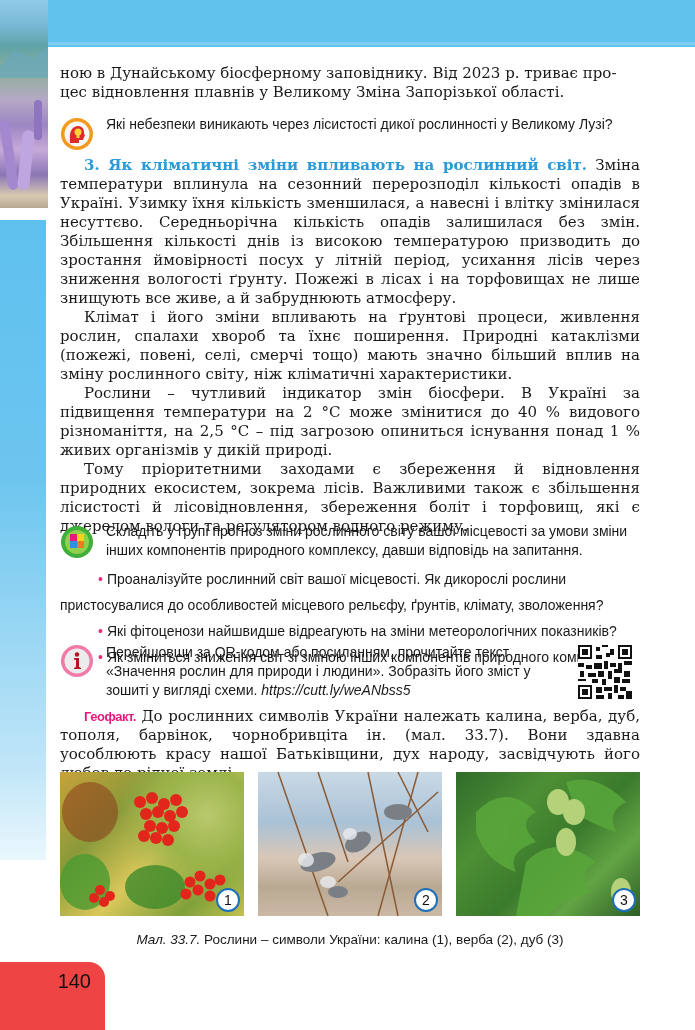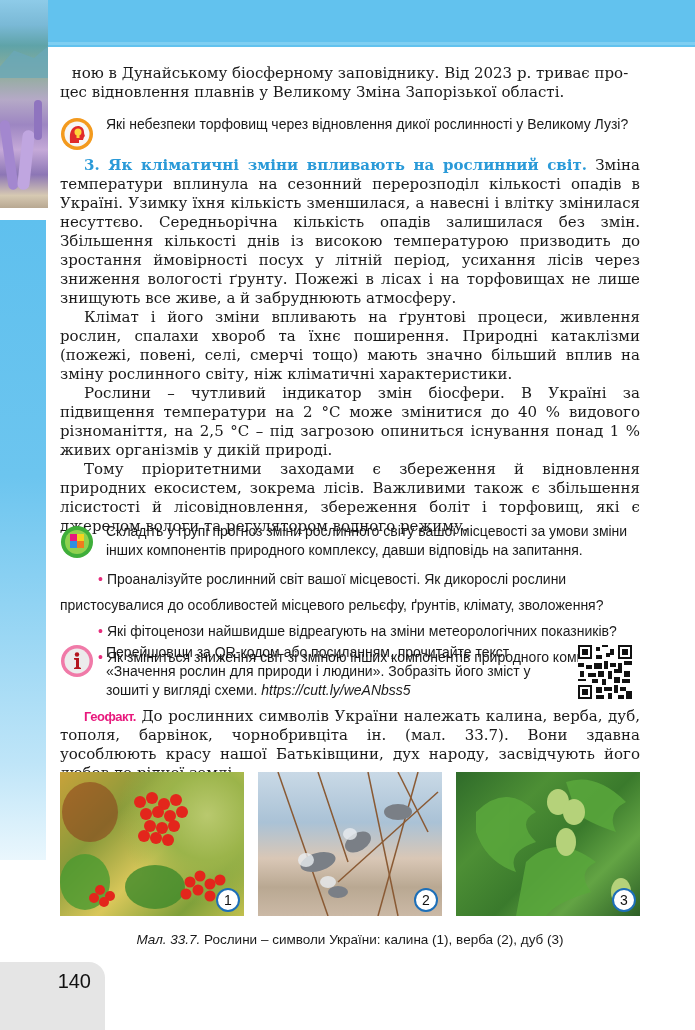--- a/index.html
+++ b/index.html
@@ -51,53 +51,53 @@
     background: #fff; border: 2px solid #1d6fb8; font-family: "Liberation Sans", sans-serif; font-size: 14px; line-height: 20px; text-align: center; color: #111; }
 
   .p1 { left: 0; background: radial-gradient(circle at 80% 30%, #b9c96e 0%, #9bb44a 25%, transparent 50%),
     linear-gradient(135deg, #c8a23a 0%, #8a9a3a 30%, #d9c75a 55%, #7fa03a 80%, #c2c04e 100%); }
   .p2 { left: 198px; background: linear-gradient(180deg, #c9d9e6 0%, #aac2d6 35%, #d9c7b6 60%, #b9a892 80%, #cbb9a6 100%); }
   .p3 { left: 396px; background: linear-gradient(135deg, #2f6b2a 0%, #4d8f35 30%, #3a7a2c 55%, #63a444 75%, #2c5e26 100%); }
 
   .caption { position: absolute; left: 60px; top: 932px; width: 580px; text-align: center; font-family: "Liberation Sans", sans-serif; font-size: 13.5px; color: #1a1a1a; }
   .caption i { font-style: italic; }
 
-  .page-tab { position: absolute; left: 0; top: 962px; width: 105px; height: 68px; background: #e5e5e5; border-top-right-radius: 16px; }
+  .page-tab { position: absolute; left: 0; top: 962px; width: 105px; height: 68px; background: #ef4444; border-top-right-radius: 16px; }
   .page-num { position: absolute; right: 14px; top: 8px; font-family: "Liberation Sans", sans-serif; font-size: 20px; color: #111; }
 </style>
 </head>
 <body>
 
 <div class="top-band"></div>
 <div class="top-band-line"></div>
 
 <div class="side-photo">
   <div class="mtn"></div>
   <div class="f1"></div>
   <div class="f2"></div>
   <div class="f3"></div>
 </div>
 <div class="side-band"></div>
 
 <div class="text" style="top:64px;">
-  <div class="para" style="text-align:center;">ною в Дунайському біосферному заповіднику. Від 2023 р. триває про-</div>
+  <div class="para" style="text-align:left;">ною в Дунайському біосферному заповіднику. Від 2023 р. триває про-</div>
   <div class="para" style="text-align:left;">цес відновлення плавнів у Великому Зміна Запорізької області.</div>
 </div>
 
 <div class="q-block">
   <div class="icon-circle" style="top:2px;">
     <svg width="34" height="34" viewBox="0 0 34 34">
       <circle cx="17" cy="17" r="16" fill="#f39a1e"></circle>
       <circle cx="17" cy="17" r="12.5" fill="#f7f7f7"></circle>
       <path d="M10 26 C10 20 9 15 13 11 C17 7 24 9 24 15 C24 18 26 19 24 20 L23 23 L19 23 L19 26 Z" fill="#e02a2a"></path>
       <circle cx="18" cy="15" r="3.5" fill="#ffd23a"></circle>
       <rect x="16.5" y="18" width="3" height="3" fill="#ffd23a"></rect>
     </svg>
   </div>
-  <div class="q-text sans">Які небезпеки торфовищ через відновлення дикої рослинності у Великому Лузі?</div>
+  <div class="q-text sans">Які небезпеки виникають через лісистості дикої рослинності у Великому Лузі?</div>
 </div>
 
 <div class="text" style="top:156px;">
   <p class="para ind"><span class="heading-blue">3. Як кліматичні зміни впливають на рослинний світ.</span> <span>Зміна температури вплинула на сезонний перерозподіл кількості опадів в Україні. Узимку їхня кількість зменшилася, а навесні і влітку змінилася несуттєво. Середньорічна кількість опадів залишилася без змін. Збільшення кількості днів із високою температурою призводить до зростання ймовірності посух у літній період, усихання лісів через зниження вологості ґрунту. Пожежі в лісах і на торфовищах не лише знищують все живе, а й забруднюють атмосферу.</span></p>
   <p class="para ind">Клімат і його зміни впливають на ґрунтові процеси, живлення рослин, спалахи хвороб та їхнє поширення. Природні катаклізми (пожежі, повені, селі, смерчі тощо) мають значно більший вплив на зміну рослинного світу, ніж кліматичні характеристики.</p>
   <p class="para ind">Рослини – чутливий індикатор змін біосфери. В Україні за підвищення температури на 2 °С може змінитися до 40 % видового різноманіття, на 2,5 °С – під загрозою опиниться існування понад 1 % живих організмів у дикій природі.</p>
   <p class="para ind">Тому пріоритетними заходами є збереження й відновлення природних екосистем, зокрема лісів. Важливими також є збільшення лісистості й лісовідновлення, збереження боліт і торфовищ, які є джерелом вологи та регулятором водного режиму.</p>
 </div>
 
 <div class="group-block">

